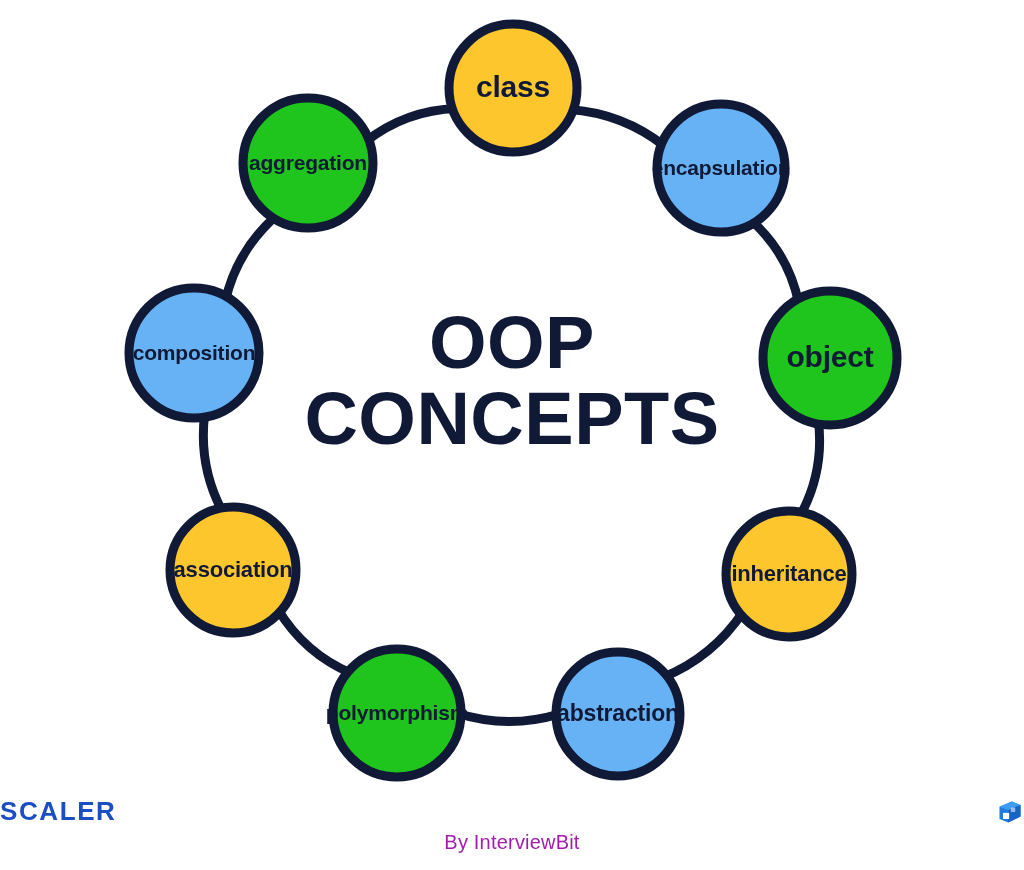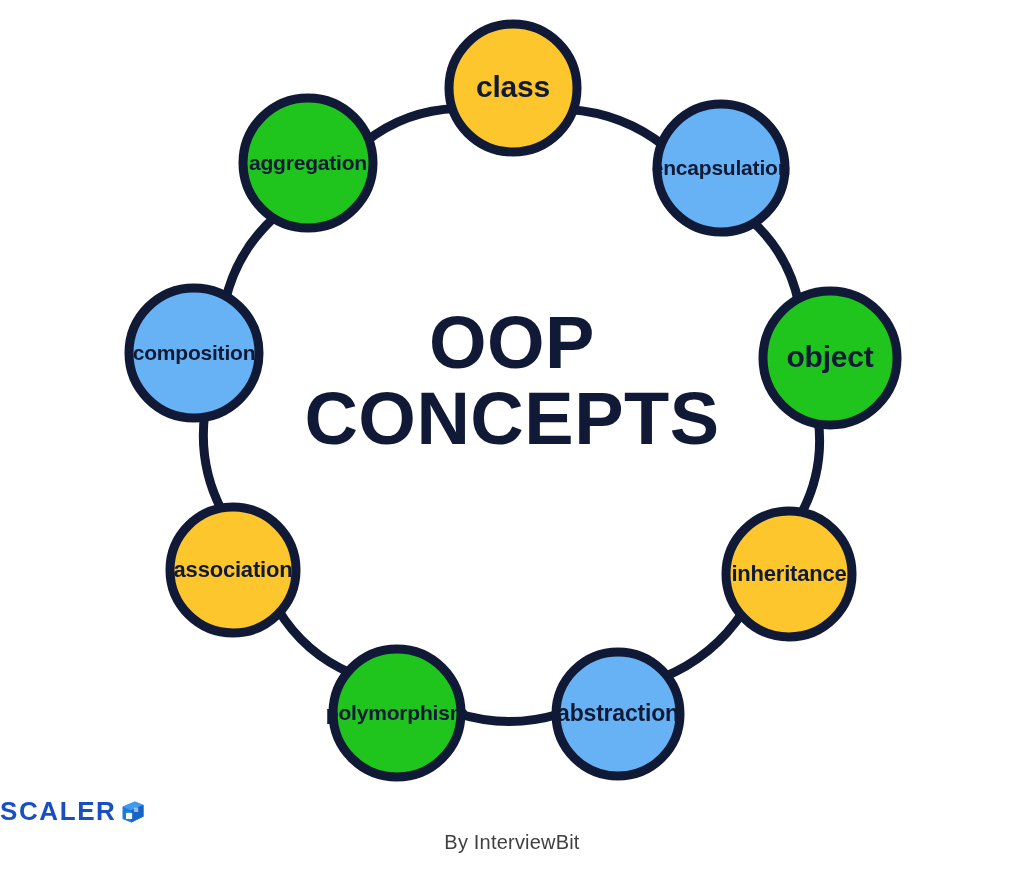--- a/index.html
+++ b/index.html
@@ -55,21 +55,21 @@
     position: absolute;
     left: 0;
     bottom: 18px;
     width: 1024px;
     text-align: center;
     user-select: none;
   }
   .brand-row {
     display: flex;
     align-items: center;
-    justify-content: flex-start;
+    justify-content: space-between;
     gap: 2px;
   }
   .brand-word {
     font-family: "Liberation Sans", sans-serif;
     font-weight: bold;
     font-size: 26px;
     letter-spacing: 1.6px;
     color: #1a4fc4;
     line-height: 1;
   }
@@ -157,16 +157,16 @@
       <span class="brand-mark">
         <svg viewBox="0 0 32 32" width="28" height="28" aria-hidden="true">
           <path d="M4 10 L18 4 L28 8 L28 21 L14 28 L4 24 Z" fill="#1f7ae0"></path>
           <path d="M18 4 L28 8 L14 14 L4 10 Z" fill="#3f9bf0"></path>
           <path d="M14 14 L28 8 L28 21 L14 28 Z" fill="#1763c9"></path>
           <rect x="8" y="17" width="7" height="7" fill="#ffffff"></rect>
           <rect x="17" y="11" width="5" height="5" fill="#ffffff" opacity="0.55"></rect>
         </svg>
       </span>
     </div>
-    <div class="brand-sub" style="color: #404040;">By InterviewBit</div>
+    <div class="brand-sub" style="color: #a21caf;">By InterviewBit</div>
   </div>
 
 </div>
 
 </body></html>

